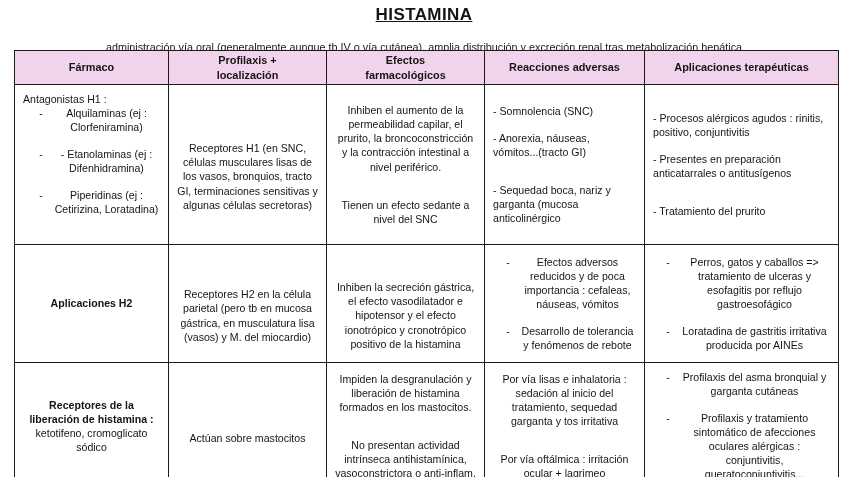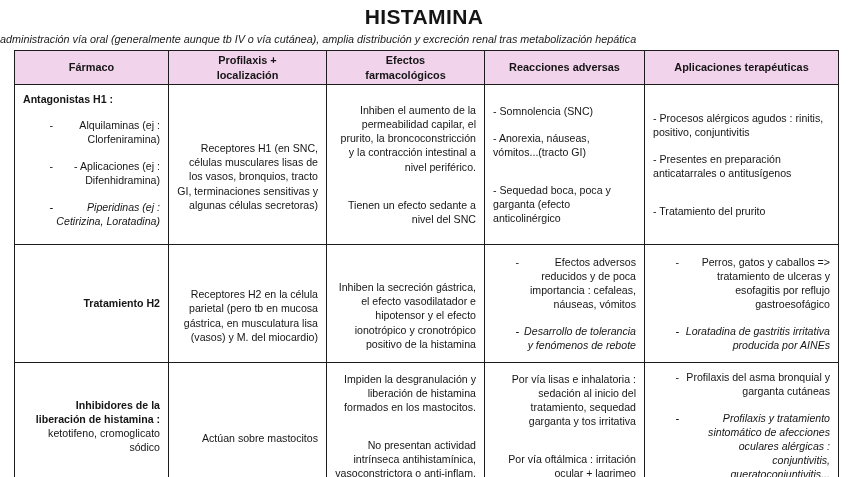--- a/index.html
+++ b/index.html
@@ -6,31 +6,31 @@
   html, body { width: 848px; height: 477px; background: #ffffff; }
   body {
     font-family: "Liberation Sans", "DejaVu Sans", sans-serif;
     color: #151515;
     overflow: hidden;
   }
   .page { position: relative; width: 848px; height: 477px; }
 
   .title {
     text-align: center;
-    font-size: 21px;
+    font-size: 17px;
     font-weight: bold;
     letter-spacing: 0.4px;
     padding-top: 5px;
+    text-decoration: underline;
   }
   .subtitle {
-    text-align: left;
+    text-align: center;
     font-size: 10.8px;
-    margin-top: 4px;
+    margin-top: 16px;
     color: #1a1a1a;
-    font-style: italic;
   }
 
   table.main {
     position: absolute;
     left: 14px;
     top: 50px;
     width: 824px;
     border-collapse: collapse;
     table-layout: fixed;
   }
@@ -47,38 +47,38 @@
     text-align: center;
     height: 30px;
     padding: 2px 18px;
   }
   td { padding: 7px 8px; }
 
   tr.r1 { height: 160px; }
   tr.r2 { height: 118px; }
   tr.r3 { height: 114px; }
 
-  .ta-center { text-align: right; }
+  .ta-center { text-align: center; }
   .ta-left   { text-align: left; }
   .va-top    { vertical-align: top; }
 
   .bold { font-weight: bold; }
 
   p.para { margin: 0 0 13px 0; }
   p.para:last-child { margin-bottom: 0; margin-top: 24px; }
 
-  .cell-title { font-weight: bold; margin-bottom: 12px; }
+  .cell-title { font-weight: normal; }
 
   .dash-item {
     display: flex;
     align-items: flex-start;
     margin-bottom: 13px;
-    text-align: right;
+    text-align: center;
   }
-  .dash-item:last-child { margin-bottom: 0; font-style: italic; }
+  .dash-item:last-child { margin-bottom: 0; }
   .dash-item::before {
     content: "-";
     flex: 0 0 24px;
     padding-left: 6px;
   }
   .dash-narrow::before { flex-basis: 22px; padding-left: 4px; }
 </style>
 </head>
 <body>
 
@@ -106,48 +106,48 @@
     </thead>
     <tbody>
 
       <tr class="r1">
         <td class="ta-left va-top">
           <div class="cell-title">Antagonistas H1 :</div>
           <div class="dash-item">
               <span>Alquilaminas (ej : Clorfeniramina)</span>
             </div>
           <div class="dash-item">
-              <span>- Aplicaciones (ej : Difenhidramina)</span>
+              <span>- Etanolaminas (ej : Difenhidramina)</span>
             </div>
           <div class="dash-item">
               <span>Piperidinas (ej : Cetirizina, Loratadina)</span>
             </div>
         </td>
         <td class="ta-center">
           <p class="para">Receptores H1 (en SNC, células musculares lisas de los vasos, bronquios, tracto GI, terminaciones sensitivas y algunas células secretoras)</p>
         </td>
         <td class="ta-center">
           <p class="para">Inhiben el aumento de la permeabilidad capilar, el prurito, la broncoconstricción y la contracción intestinal a nivel periférico.</p>
           <p class="para">Tienen un efecto sedante a nivel del SNC</p>
         </td>
         <td class="ta-left">
           <p class="para">- Somnolencia (SNC)</p>
           <p class="para">- Anorexia, náuseas, vómitos...(tracto GI)</p>
-          <p class="para">- Sequedad boca, poca y garganta (efecto anticolinérgico</p>
+          <p class="para">- Sequedad boca, nariz y garganta (mucosa anticolinérgico</p>
         </td>
         <td class="ta-left">
           <p class="para">- Procesos alérgicos agudos : rinitis, positivo, conjuntivitis</p>
           <p class="para">- Presentes en preparación anticatarrales o antitusígenos</p>
           <p class="para">- Tratamiento del prurito</p>
         </td>
       </tr>
 
       <tr class="r2">
         <td class="ta-center">
-          <span class="bold">Tratamiento H2</span>
+          <span class="bold">Aplicaciones H2</span>
         </td>
         <td class="ta-center">
           <p class="para">Receptores H2 en la célula parietal (pero tb en mucosa gástrica, en musculatura lisa (vasos) y M. del miocardio)</p>
         </td>
         <td class="ta-center">
           <p class="para">Inhiben la secreción gástrica, el efecto vasodilatador e hipotensor y el efecto ionotrópico y cronotrópico positivo de la histamina</p>
         </td>
         <td class="ta-left">
           <div class="dash-item dash-narrow">
               <span>Efectos adversos reducidos y de poca importancia : cefaleas, náuseas, vómitos</span>
@@ -161,21 +161,21 @@
               <span>Perros, gatos y caballos =&gt; tratamiento de ulceras y esofagitis por reflujo gastroesofágico</span>
             </div>
           <div class="dash-item dash-narrow">
               <span>Loratadina de gastritis irritativa producida por AINEs</span>
             </div>
         </td>
       </tr>
 
       <tr class="r3">
         <td class="ta-center">
-          <span class="bold">Inhibidores de la liberación de histamina :</span><span> ketotifeno, cromoglicato sódico</span>
+          <span class="bold">Receptores de la liberación de histamina :</span><span> ketotifeno, cromoglicato sódico</span>
         </td>
         <td class="ta-center">
           <p class="para">Actúan sobre mastocitos</p>
         </td>
         <td class="ta-center">
           <p class="para">Impiden la desgranulación y liberación de histamina formados en los mastocitos.</p>
           <p class="para">No presentan actividad intrínseca antihistamínica, vasoconstrictora o anti-inflam.</p>
         </td>
         <td class="ta-center">
           <p class="para">Por vía lisas e inhalatoria : sedación al inicio del tratamiento, sequedad garganta y tos irritativa</p>

